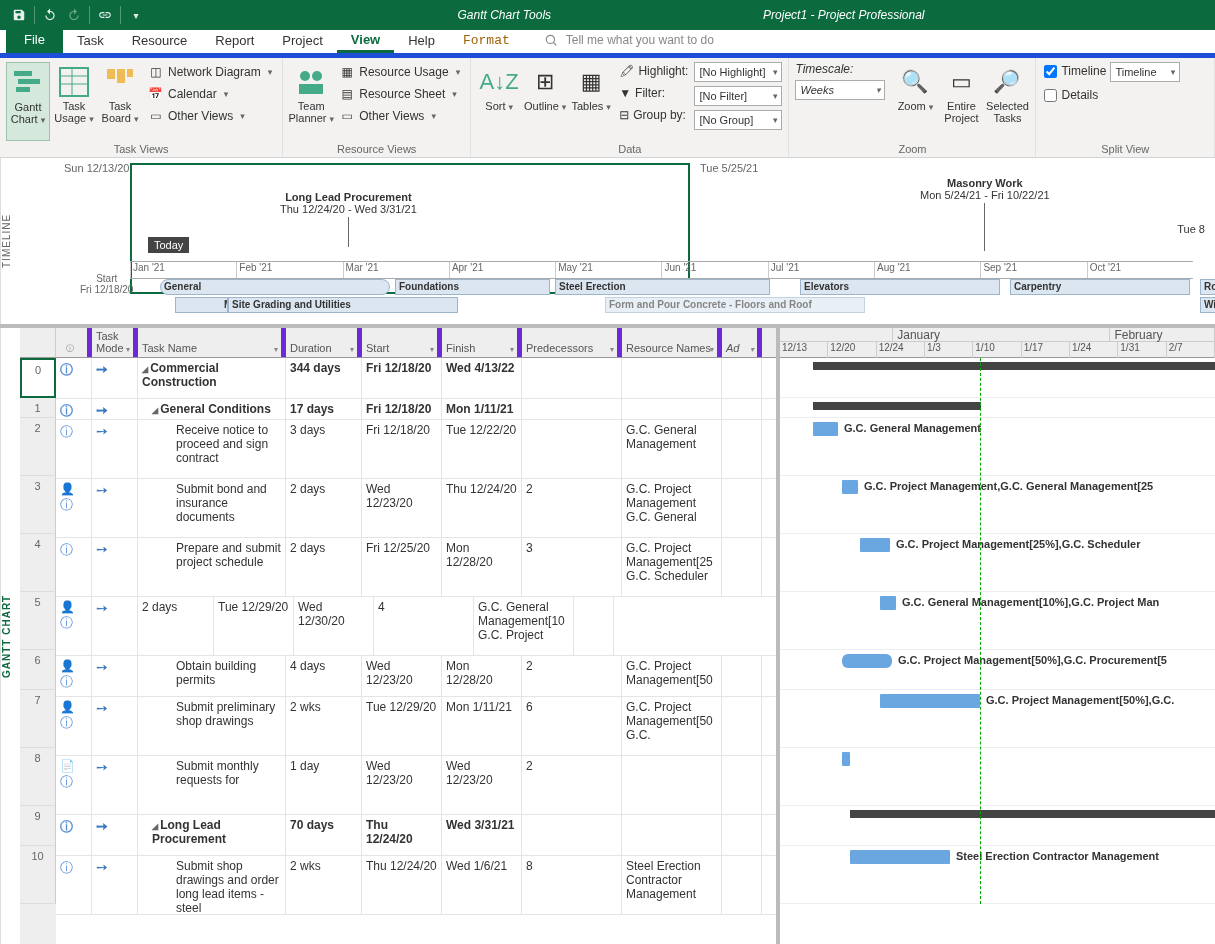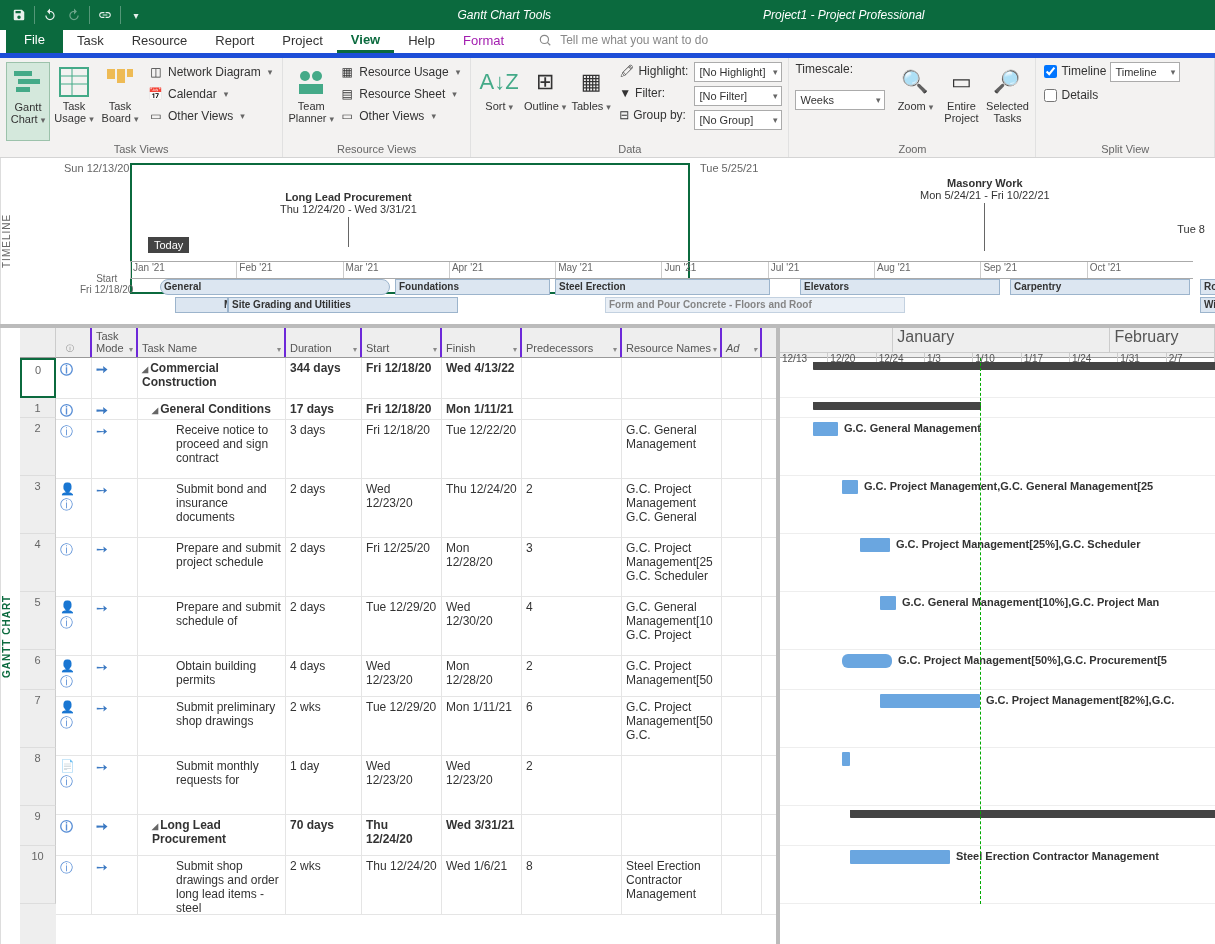--- a/index.html
+++ b/index.html
@@ -12,21 +12,21 @@
 .qat .qat-btn svg { width: 14px; height: 14px; fill: #fff; }
 .qat .sep { width: 1px; height: 18px; background: rgba(255,255,255,0.3); margin: 0 2px; }
 .title-center { flex: 1; display: flex; justify-content: center; gap: 200px; align-items: center; font-size: 12px; font-style: italic; }
 .contextual-tools { background: #0b6a3e; padding: 2px 12px; }
 
 
 .menubar { height: 28px; background: #fff; border-bottom: 5px solid #1d4ed8; display: flex; align-items: flex-end; padding-left: 6px; }
 .menubar .tab { padding: 18px 14px 5px; cursor: pointer; font-size: 13px; }
 .menubar .tab.file { background: #0b6a3e; color: #fff; padding: 6px 18px; }
 .menubar .tab.active { border-bottom: 3px solid #0b6a3e; color: #0b6a3e; font-weight: 600; padding-bottom: 3px; }
-.menubar .tab.format { color: #a21caf; }
+.menubar .tab.format { color: #a16207; font-family: Liberation Mono, monospace; }
 .menubar .tellme { display:flex; align-items:center; gap:8px; margin-left: 20px; color:#888; padding-bottom:6px;}
 .menubar .tellme svg { width:14px; height:14px; stroke:#888; fill:none; stroke-width:2;}
 
 
 .ribbon { height: 100px; background: #f3f2f1; border-bottom: 1px solid #d4d4d4; display: flex; }
 .ribbon-group { border-right: 1px solid #e1e1e1; padding: 4px 6px 2px; display: flex; flex-direction: column; }
 .ribbon-group-content { flex: 1; display: flex; gap: 2px; }
 .ribbon-group-label { text-align: center; font-size: 11px; color: #666; padding: 2px 0 0; }
 .big-btn { width: 44px; display: flex; flex-direction: column; align-items: center; justify-content: flex-start; padding: 4px 2px; cursor: pointer; font-size: 11px; text-align: center; line-height: 1.1; }
 .big-btn .ico { width: 32px; height: 32px; margin-bottom: 2px; display:flex; align-items:center; justify-content:center; }
@@ -63,41 +63,41 @@
 .rowhead-label { width:20px; writing-mode: vertical-rl; transform: rotate(180deg); text-align:center; font-size:10px; color:#0b6a3e; font-weight:bold; letter-spacing:1px; border-right:1px solid #ddd;}
 
 
 .grid { width: 760px; overflow:hidden; border-right:4px solid #bbb; display:flex;}
 .rownums { width:36px; background:#eee;}
 .rownums div { height:58px; border-bottom:1px solid #ddd; border-right:1px solid #ccc; text-align:center; font-size:11px; color:#666; padding-top:4px;}
 .rownums .hdr { height:30px; background:#eee; border-bottom:1px solid #999;}
 .rownums .r0 { border:2px solid #0b6a3e; background:#fff;}
 .gridtable { flex:1; overflow:hidden;}
 .gridhead { height:30px; display:flex; background:#eee; border-bottom:1px solid #999; font-size:11px; color:#555;}
-.gridhead > div { border-right:2px solid #6d28d9; padding:3px 4px; display:flex; align-items:flex-end; position:relative;}
+.gridhead > div { border-right:5px solid #6d28d9; padding:3px 4px; display:flex; align-items:flex-end; position:relative;}
 .gridhead > div::after { content:"▾"; position:absolute; right:3px; bottom:3px; font-size:8px; color:#888;}
 .col-ind { width:36px;} .col-ind::after{content:"ⓘ"!important; color:#5a8fd6; font-size:13px; left:10px; bottom:6px;}
 .col-mode { width:46px;} .col-name { width:148px;} .col-dur { width:76px;}
 .col-start { width:80px;} .col-finish { width:80px;} .col-pred { width:100px;}
 .col-res { width:100px;} .col-add { width:40px; font-style:italic;}
 .gridbody .row { display:flex; border-bottom:1px solid #e5e5e5; min-height:20px;}
 .gridbody .row > div { border-right:1px solid #e5e5e5; padding:3px 4px; font-size:12px; overflow:hidden;}
 .gridbody .row.bold { font-weight:bold;}
 .gridbody .row.h58 > div { height:58px;}
 .gridbody .row.h40 > div { height:40px;}
 .gridbody .row.h20 > div { height:20px;}
 .indent1 { padding-left:14px !important;} .indent2 { padding-left:38px !important;}
 .collapse-tri::before { content:"◢"; font-size:8px; margin-right:2px; color:#666;}
 .mode-ico { color:#3a78c2; font-size:14px;}
 .ind-ico { color:#a03030; font-size:12px;}
 
 
 .gantt { flex:1; overflow:hidden; position:relative; background:#fff;}
 .gantt-scale { height:30px; border-bottom:1px solid #999; background:#eee;}
-.gantt-scale .top { height:25px; display:flex; font-size:16px; color:#555;border-radius:7px;}
+.gantt-scale .top { height:14px; display:flex; font-size:12px; color:#555;border-radius:7px;}
 .gantt-scale .top > div { border-right:1px solid #ccc; border-bottom:1px solid #ccc; padding-left:4px;}
 .gantt-scale .bot { height:16px; display:flex; font-size:10px; color:#555;}
 .gantt-scale .bot > div { width:58px; border-right:1px solid #ccc; padding-left:2px;}
 .gantt-body { position:relative;}
 .gantt-row { height:58px; border-bottom:1px solid #eee; position:relative;}
 .gantt-row.h40 { height:40px;} .gantt-row.h20 { height:20px;}
 .gbar { position:absolute; height:14px; background:#6aa6e0; top:4px; border-radius:1px;}
 .gbar.summary { height:8px; background:#444; top:8px;}
 .gbar.summary::before, .gbar.summary::after { content:""; position:absolute; top:0; width:0; height:0; border-top:8px solid #444;}
 .gbar.summary::before { left:0; border-right:5px solid transparent;}
@@ -274,21 +274,21 @@
         <div class="combo">[No Highlight]</div>
         <div class="combo">[No Filter]</div>
         <div class="combo">[No Group]</div>
       </div>
     </div>
     <div class="ribbon-group-label">Data</div>
   </div>
 
   <div class="ribbon-group">
     <div class="ribbon-group-content">
-      <div class="small-col" style="gap:14px; padding-right:6px;">
+      <div class="small-col" style="gap:4px; padding-right:6px;font-style:italic;">
         <span style="font-size:12px">Timescale:</span>
         <div class="combo" style="min-width:90px">Weeks</div>
       </div>
       <div class="big-btn">
           <span class="ico" style="font-size:22px">🔍</span>
           <span class="dd-arrow">Zoom</span>
         </div>
       <div class="big-btn">
           <span class="ico" style="font-size:22px">▭</span>
           <span>Entire Project</span>
@@ -358,21 +358,21 @@
         </div>
       <div class="tl-bars" id="tl-bars">
           <div class="tl-bar" style="left: 30px; width: 230px; top: 0px; border-radius: 8px;"><b>General</b><br><span class="d">Fri 12/18/20 -</span></div>
           <div class="tl-bar" style="left: 265px; width: 155px; top: 0px;"><b>Foundations</b><br><span class="d">Wed 2/24/21 - Fri 4/9/21</span></div>
           <div class="tl-bar" style="left: 425px; width: 215px; top: 0px;"><b>Steel Erection</b><br><span class="d">Mon 4/12/21 - Fri 6/11/21</span></div>
           <div class="tl-bar" style="left: 670px; width: 200px; top: 0px;"><b>Elevators</b><br><span class="d">Mon 6/21/21 - Fri 8/13/21</span></div>
           <div class="tl-bar" style="left: 880px; width: 180px; top: 0px;"><b>Carpentry</b><br><span class="d">Mon</span></div>
           <div class="tl-bar" style="left: 1070px; width: 60px; top: 0px;"><b>Roof</b><br><span class="d">Mon</span></div>
           <div class="tl-bar" style="left: 45px; width: 50px; top: 18px; padding-left: 48px;"><b>Mobili</b><br><span class="d">Wed</span></div>
           <div class="tl-bar" style="left: 98px; width: 230px; top: 18px;"><b>Site Grading and Utilities</b><br><span class="d">Wed 1/6/21 - Tue 2/23/21</span></div>
-          <div class="tl-bar" style="left: 475px; width: 300px; top: 18px; opacity: 0.6;"><b>Form and Pour Concrete - Floors and Roof</b><br><span class="d">Mon 4/26/21 - Fri 8/20/21</span></div>
+          <div class="tl-bar" style="left: 475px; width: 260px; top: 18px; opacity: 0.6;"><b>Form and Pour Concrete - Floors and Roof</b><br><span class="d">Mon 4/26/21 - Fri 8/20/21</span></div>
           <div class="tl-bar" style="left: 1070px; width: 60px; top: 18px;"><b>Wind</b><br><span class="d">Mon</span></div>
         </div>
     </div>
   </div>
 </div>
 
 <div class="main">
   <div class="rowhead-label">GANTT CHART</div>
 
   <div class="grid">
@@ -454,21 +454,20 @@
             <div class="col-dur">2 days</div>
             <div class="col-start">Fri 12/25/20</div>
             <div class="col-finish">Mon 12/28/20</div>
             <div class="col-pred">3</div>
             <div class="col-res">G.C. Project Management[25 G.C. Scheduler</div>
             <div class="col-add"></div>
           </div>
           <div class="row h58">
             <div class="col-ind"><span class="ind-ico">👤</span></div>
             <div class="col-mode"><span class="mode-ico">➙</span></div>
-            <div class="col-name indent2">Prepare and submit schedule of</div>
             <div class="col-dur">2 days</div>
             <div class="col-start">Tue 12/29/20</div>
             <div class="col-finish">Wed 12/30/20</div>
             <div class="col-pred">4</div>
             <div class="col-res">G.C. General Management[10 G.C. Project</div>
             <div class="col-add"></div>
           </div>
           <div class="row h40">
             <div class="col-ind"><span class="ind-ico">👤</span></div>
             <div class="col-mode"><span class="mode-ico">➙</span></div>
@@ -570,21 +569,21 @@
         <div class="gbar" style="left: 80px; width: 30px; top: 180px;">
           <span class="glabel">G.C. Project Management[25%],G.C. Scheduler</span>
         </div>
         <div class="gbar" style="left: 100px; width: 16px; top: 238px;">
           <span class="glabel">G.C. General Management[10%],G.C. Project Man</span>
         </div>
         <div class="gbar" style="left: 62px; width: 50px; top: 296px; border-radius: 6px;">
           <span class="glabel">G.C. Project Management[50%],G.C. Procurement[5</span>
         </div>
         <div class="gbar" style="left: 100px; width: 100px; top: 336px;">
-          <span class="glabel">G.C. Project Management[82%],G.C.</span>
+          <span class="glabel">G.C. Project Management[50%],G.C.</span>
         </div>
         <div class="gbar" style="left: 62px; width: 8px; top: 394px;"></div>
         <div class="gbar summary" style="left: 70px; width: 2000px; top: 452px;"></div>
         <div class="gbar" style="left: 70px; width: 100px; top: 492px;">
           <span class="glabel">Steel Erection Contractor Management</span>
         </div>
         <div class="today-line" style="left: 200px;"></div>
       </div>
   </div>
 </div>

